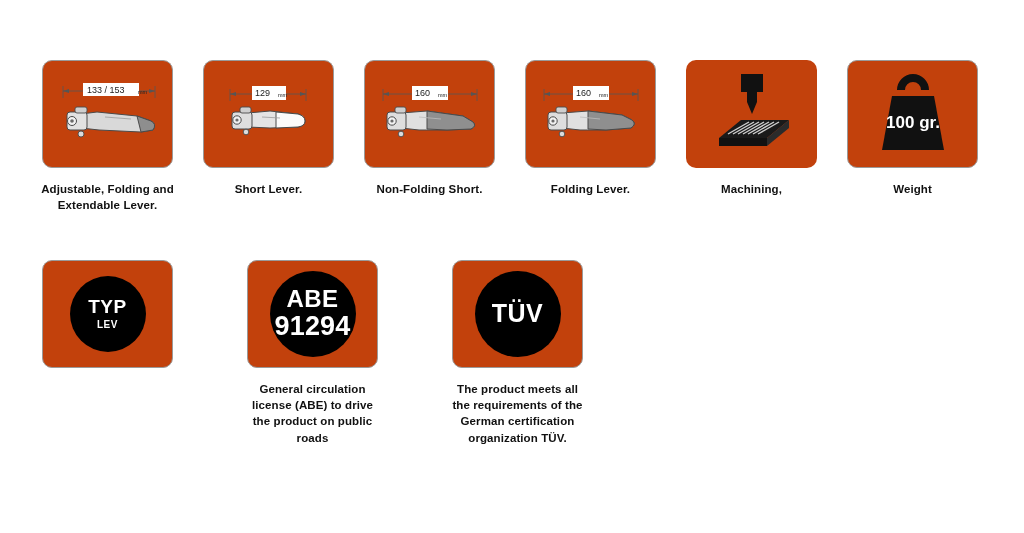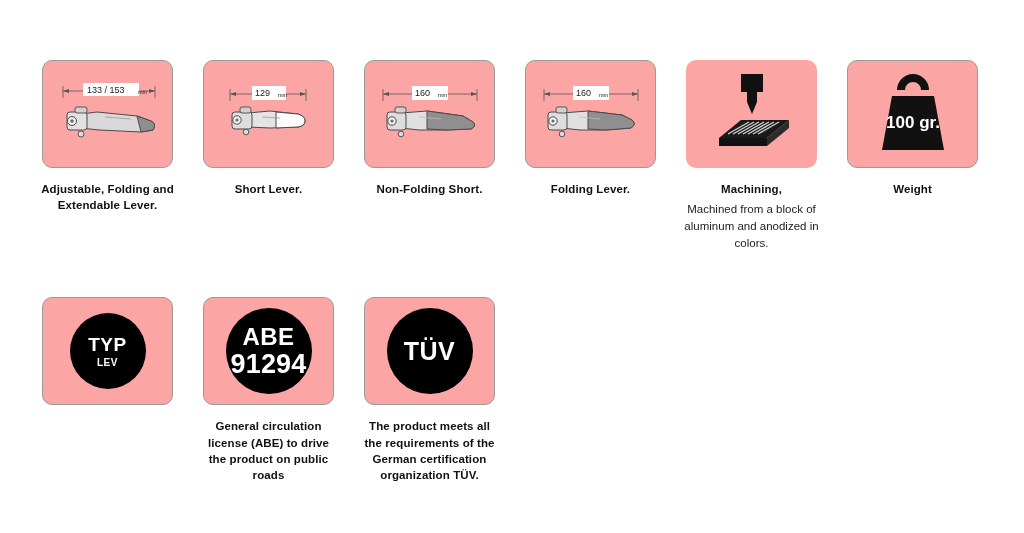--- a/index.html
+++ b/index.html
@@ -24,37 +24,38 @@
     left: 42px;
     top: 60px;
     width: 944px;
   }
   .row {
     display: flex;
     align-items: flex-start;
   }
   .row-2 {
     margin-top: 46px;
+    gap: 44px;
   }
   .cell {
     width: 131px;
     margin-right: 30px;
     display: flex;
     flex-direction: column;
     align-items: center;
   }
   .cell:last-child { margin-right: 4px; }
 
   .box {
     width: 131px;
     height: 108px;
     border: 1px solid #9a9a9a;
     border-radius: 10px;
     box-sizing: border-box;
-    background: #fca5a5;
+    background: #c2410c;
     display: flex;
     align-items: center;
     justify-content: center;
     overflow: hidden;
   }
   .box.noborder {
     border: none;
   }
   .caption {
     margin-top: 13px;
@@ -255,21 +256,20 @@
               <line x1="36" y1="70" x2="57" y2="58"></line>
               <line x1="41" y1="70" x2="62" y2="58"></line>
               <line x1="46" y1="70" x2="67" y2="58"></line>
               <line x1="51" y1="70" x2="72" y2="58"></line>
               <line x1="56" y1="70" x2="77" y2="58"></line>
               <line x1="61" y1="70" x2="82" y2="58"></line>
             </g>
           </svg>
         </div>
         <div class="caption">Machining,</div>
-        <div class="subcaption">Machined from a block of aluminum and anodized in colors.</div>
       </div>
 
       <div class="cell">
         <div class="box">
           <svg width="110" height="100" viewBox="0 0 110 100">
             <path d="M55 10 a16 16 0 0 1 16 16 h-8 a8 8 0 0 0 -16 0 h-8 a16 16 0 0 1 16 -16 z" fill="#111"></path>
             <path d="M34 32 L76 32 L86 86 L24 86 Z" fill="#111"></path>
             <text x="55" y="64" text-anchor="middle" class="weight-text" font-family="Liberation Sans, sans-serif">100 gr.</text>
           </svg>
         </div>

